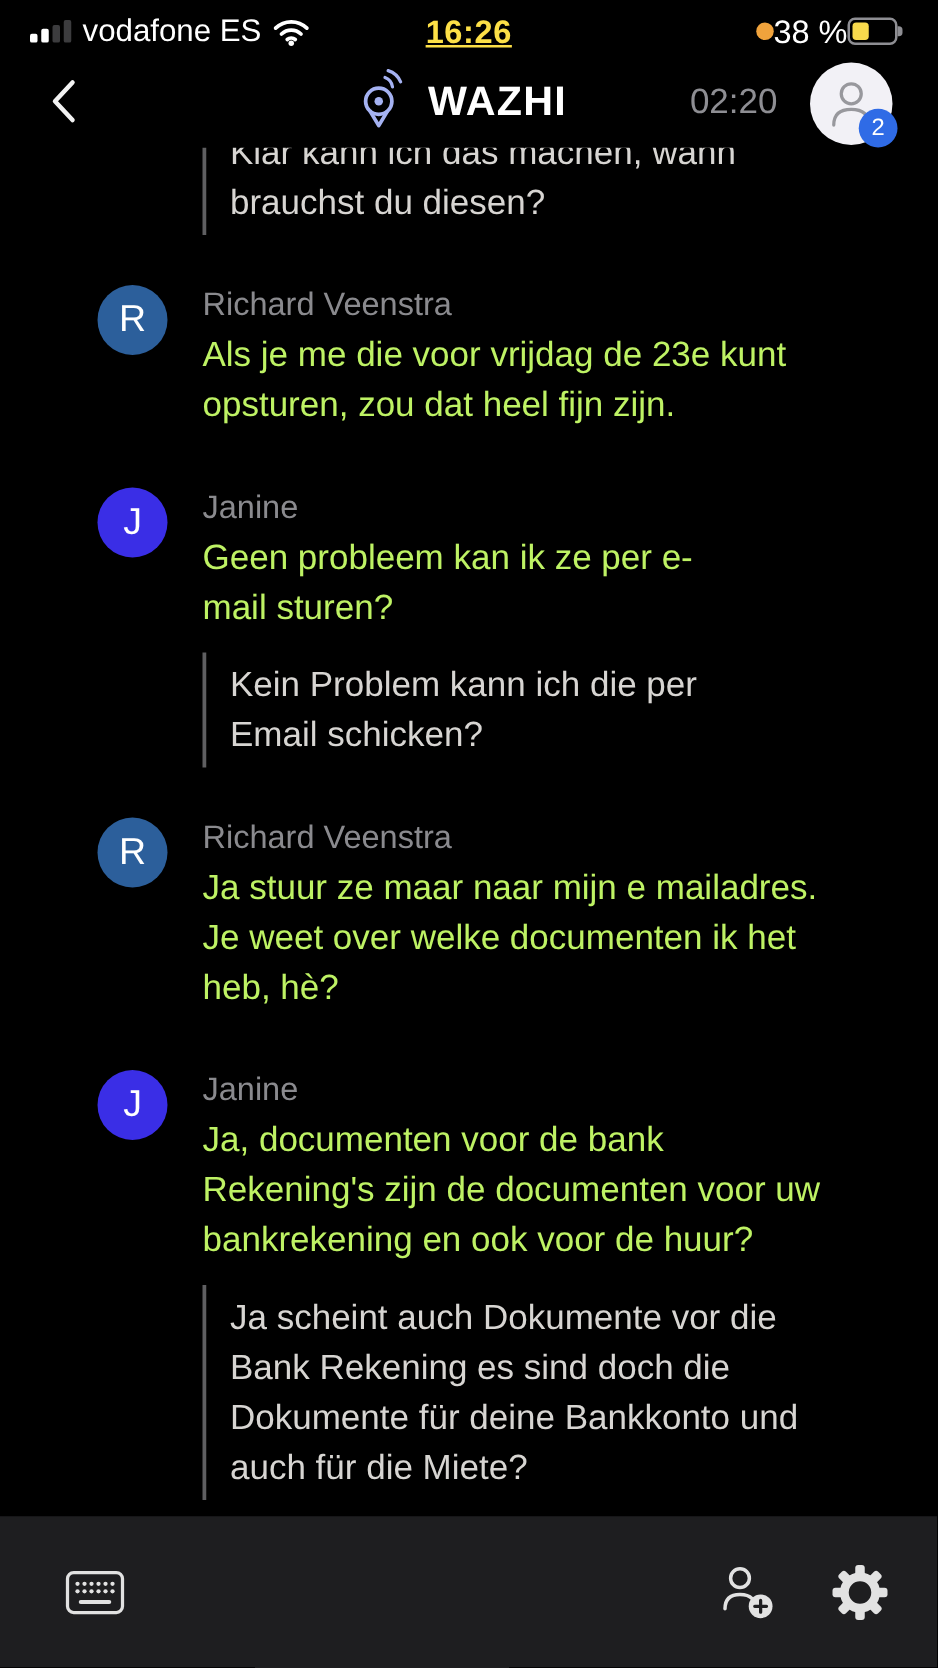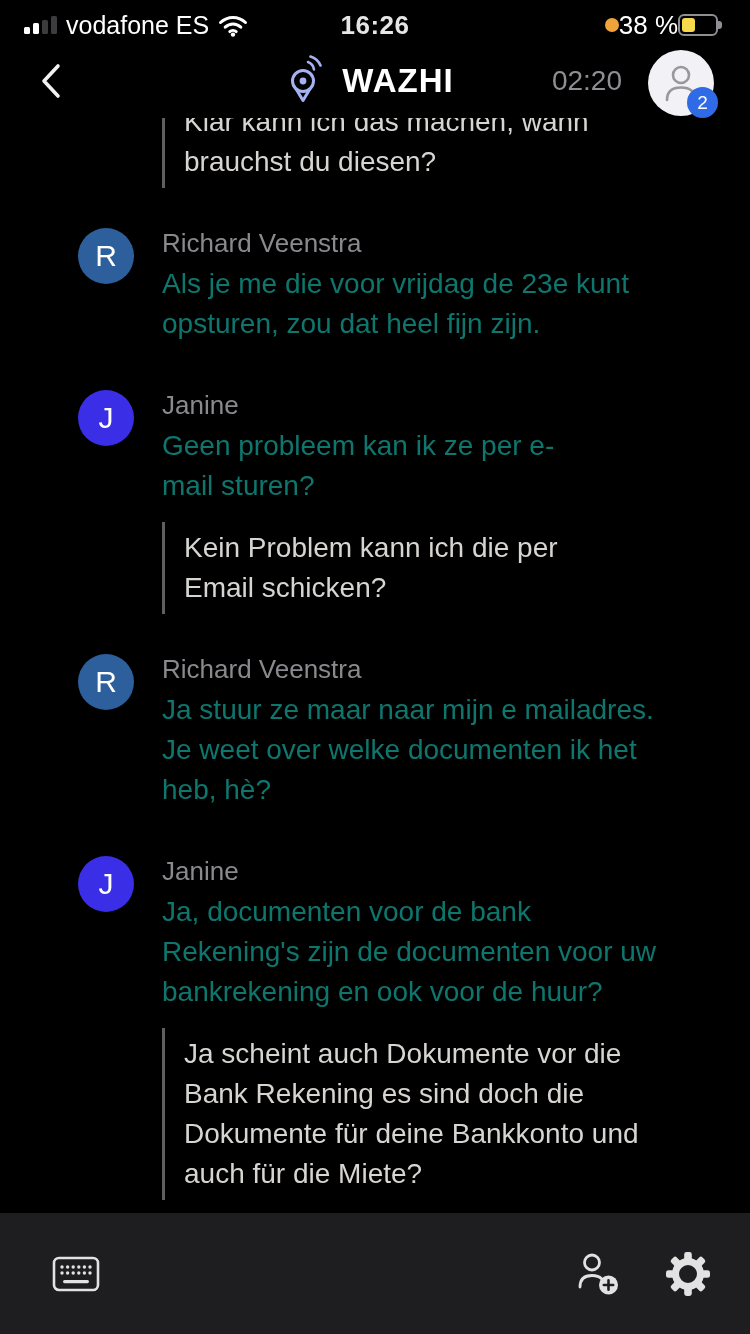--- a/index.html
+++ b/index.html
@@ -10,21 +10,21 @@
   
   .status-bar { position:absolute; top:0; left:0; right:0; height:44px;
     display:flex; align-items:center; justify-content:space-between; padding:6px 28px 0 24px; }
   .sb-left { display:flex; align-items:center; gap:9px; }
   .signal { display:flex; align-items:flex-end; gap:3px; height:18px; }
   .signal .bar { width:6px; border-radius:1.5px; background:#3c3c3e; }
   .signal .bar.on { background:#fff; }
   .b1{height:7px;} .b2{height:11px;} .b3{height:14px;} .b4{height:18px;}
   .carrier { color:#fff; font-size:25px; }
   .sb-center { position:absolute; left:0; right:0; text-align:center; pointer-events:none; }
-  .time { color:#e5e5e5; font-size:26px; font-weight:700; letter-spacing:0.5px; }
+  .time { color:#fde047; font-size:26px; font-weight:700; letter-spacing:0.5px;text-decoration:underline; }
   .sb-right { display:flex; align-items:center; position:relative; z-index:2; }
   .rec-dot { width:14px; height:14px; border-radius:50%; background:#f0a33c; }
   .batt-pct { color:#fff; font-size:26px; }
   .battery { position:relative; width:44px; height:22px; }
   .batt-body { position:absolute; left:0; top:0; width:40px; height:22px;
     border:2px solid #8e8e93; border-radius:6px; }
   .batt-fill { position:absolute; left:2px; top:2px; bottom:2px; width:13px;
     background:#f7d94c; border-radius:3px; }
   .batt-tip { position:absolute; right:0; top:7px; width:4px; height:8px;
     background:#8e8e93; border-radius:0 3px 3px 0; }
@@ -50,21 +50,21 @@
   .quote.first { margin-top:-22px; }
   .q-line { color:#d7d5d2; font-size:28px; line-height:40px; white-space:nowrap; }
   .msg-row { display:flex; align-items:flex-start; margin-top:44px; }
   .quote + .msg-row { margin-top:38px; }
   .avatar { flex:0 0 56px; width:56px; height:56px; border-radius:50%; margin-top:2px;
     display:flex; align-items:center; justify-content:center; color:#fff; font-size:30px; }
   .avatar.richard { background:#2c5f9b; }
   .avatar.janine { background:#3a2ee6; }
   .msg-content { margin-left:28px; }
   .sender { color:#8a8a8e; font-size:26px; line-height:34px; margin-bottom:4px; }
-  .m-line { color:#0f766e; font-size:28px; line-height:40px; white-space:nowrap; }
+  .m-line { color:#bef264; font-size:28px; line-height:40px; white-space:nowrap; }
 
   
   .bottom-bar { position:absolute; left:0; right:0; top:1213px; height:121px; background:#1e1e20;
     display:flex; align-items:center; padding:0 38px 0 52px; }
   .bb-spacer { flex:1; }
   .bb-btn { display:flex; align-items:center; justify-content:center; }
   .bb-btn + .bb-btn { margin-left:42px; }
   svg { display:block; }
 </style>
 </head>

